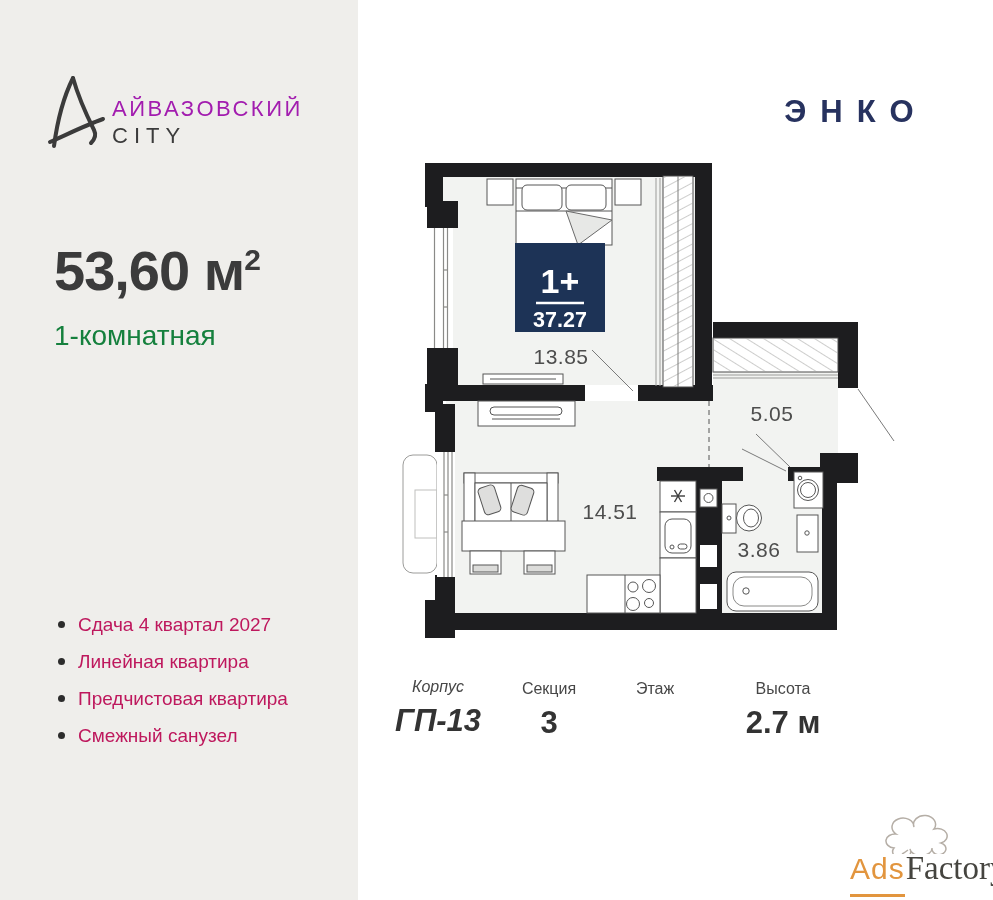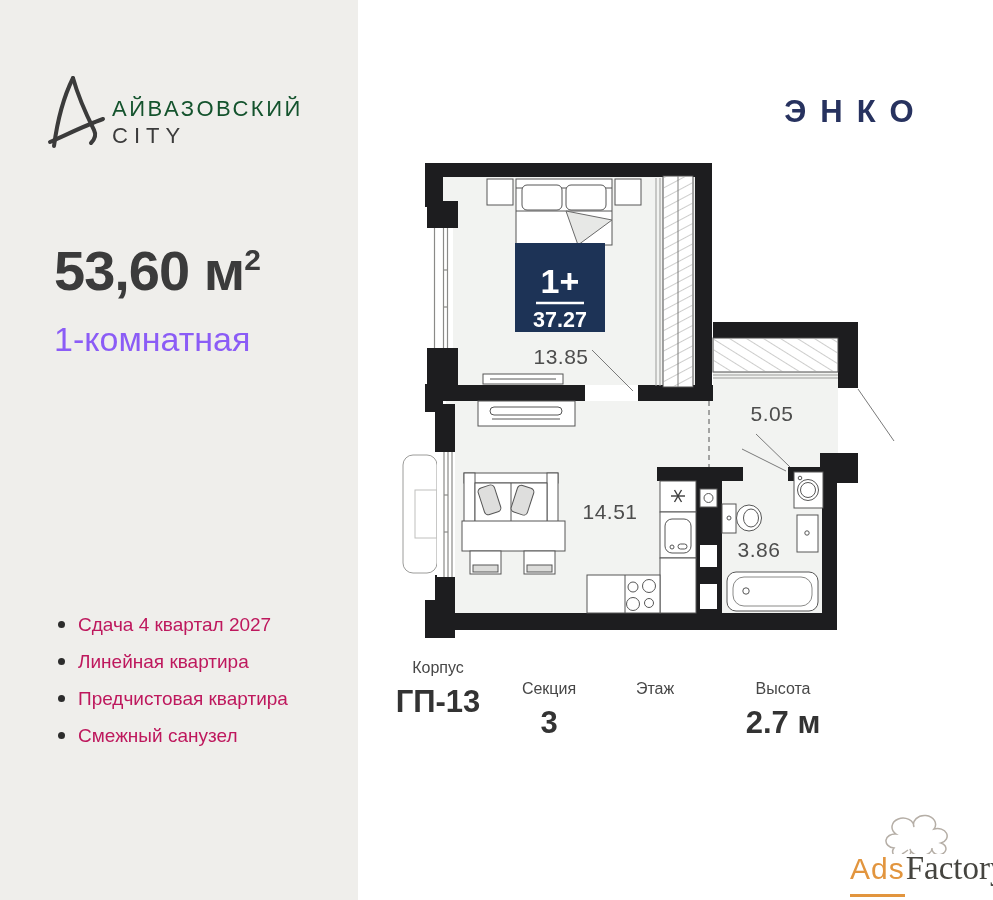--- a/index.html
+++ b/index.html
@@ -2,26 +2,26 @@
 <html><head>
 <meta charset="utf-8">
 <style>
   html,body{margin:0;padding:0;}
   body{width:993px;height:900px;background:#ffffff;position:relative;overflow:hidden;
        font-family:"Liberation Sans",sans-serif;color:#3c3c3c;}
   .panel{position:absolute;left:0;top:0;width:358px;height:900px;background:#efeeeb;}
   
   .brand{position:absolute;left:46px;top:72px;width:300px;height:90px;}
   .brand svg{position:absolute;left:0;top:0;}
-  .brand-l1{position:absolute;left:66px;top:24px;font-size:22px;letter-spacing:2.5px;color:#14532d;}
+  .brand-l1{position:absolute;left:66px;top:24px;font-size:22px;letter-spacing:2.5px;color:#a21caf;}
   .brand-l2{position:absolute;left:66px;top:51px;font-size:22px;letter-spacing:6px;color:#3b3b3b;}
   
   .area{position:absolute;left:54px;top:238px;font-size:56px;font-weight:700;color:#3b3b3b;letter-spacing:-1px;}
   .area sup{font-size:30px;}
-  .rooms{position:absolute;left:54px;top:320px;font-size:34px;color:#8b5cf6;}
+  .rooms{position:absolute;left:54px;top:320px;font-size:28px;color:#15803d;}
   
   .features{position:absolute;left:58px;top:614px;list-style:none;margin:0;padding:0;}
   .features li{display:flex;align-items:flex-start;margin-bottom:15px;font-size:19px;color:#be185d;}
   .features .dot{width:7px;height:7px;border-radius:50%;background:#2c2c2c;margin:7px 13px 0 0;flex:0 0 auto;}
   
   .enko{position:absolute;left:766px;top:94px;width:180px;text-align:center;
         font-size:31px;font-weight:700;letter-spacing:14px;color:#27325f;}
   
   .plan{position:absolute;left:398px;top:150px;width:502px;height:500px;}
   
@@ -262,21 +262,21 @@
   <line x1="786" y1="471" x2="742" y2="449" stroke="#7a7a7a"></line>
 
   <g fill="#4d4d4d" font-size="21" letter-spacing="0.5" text-anchor="middle">
     <text x="561" y="364">13.85</text>
     <text x="772" y="421">5.05</text>
     <text x="610" y="519">14.51</text>
     <text x="759" y="557">3.86</text>
   </g>
 </svg>
 
-<div class="detail" style="left:438px;top:659px;">
+<div class="detail" style="left:438px;top:678px;font-style:italic;">
   <div class="lbl">Корпус</div>
   <div class="val">ГП-13</div>
 </div>
 <div class="detail" style="left:549px;top:680px;">
   <div class="lbl">Секция</div>
   <div class="val">3</div>
 </div>
 <div class="detail" style="left:655px;top:680px;">
   <div class="lbl">Этаж</div>
 </div>

